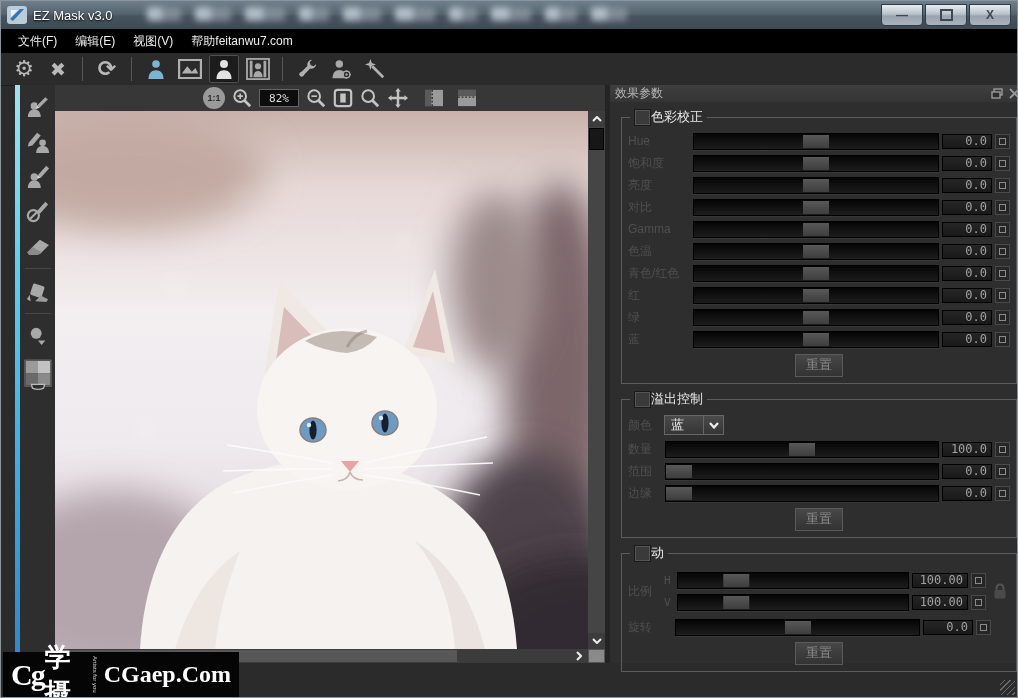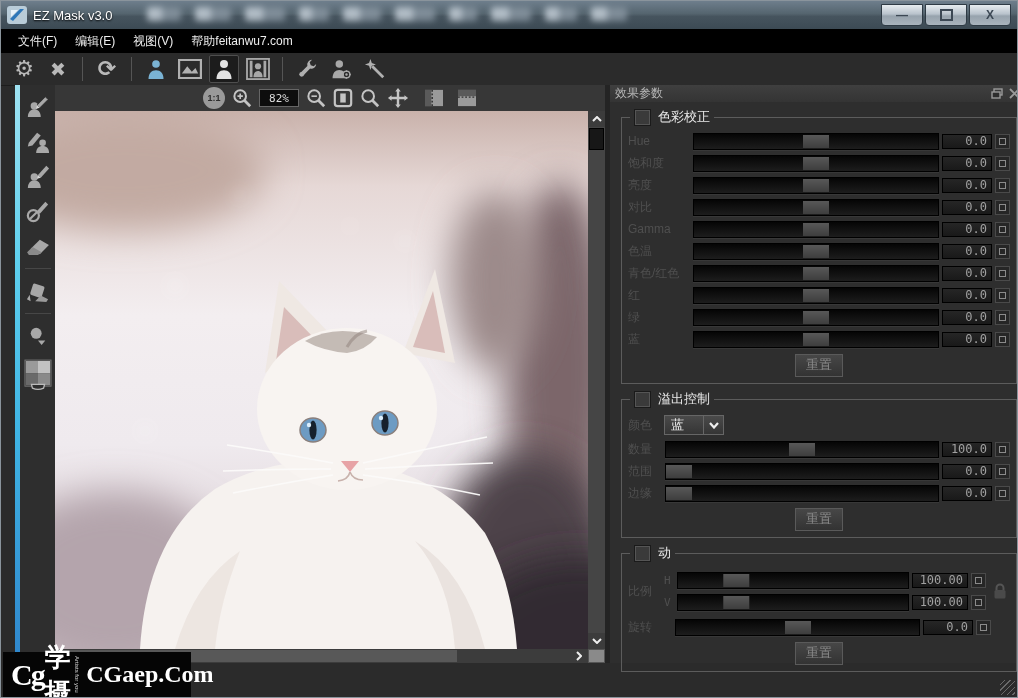--- a/index.html
+++ b/index.html
@@ -57,21 +57,21 @@
   .hs-btn{position:absolute;left:516px;top:0;width:16px;height:14px;background:#3c3c3c;color:#eee;display:flex;align-items:center;justify-content:center;}
   .hs-corner{position:absolute;left:533px;top:0;width:17px;height:14px;background:#8a8a8a;border:1px solid #555;box-sizing:border-box;}
   .splitter{position:absolute;left:590px;top:0;width:5px;height:578px;background:#242424;}
   
   .panel{position:absolute;left:595px;top:0;width:423px;height:578px;background:#2e2e2e;
     border-right:8px solid #15803d;box-sizing:border-box;}
   .panel-header{height:17px;background:linear-gradient(180deg,#3f3f3f,#343434);color:#b5b5b5;
     font-size:12px;display:flex;align-items:center;padding:0 5px;}
   .ph-icons{margin-left:auto;display:flex;gap:6px;align-items:center;color:#9a9a9a;}
   fieldset.group{border:1px solid #5c5c5c;margin:6px 8px 0 11px;padding:4px 6px 6px 6px;position:relative;}
-  fieldset.group legend{display:flex;align-items:center;gap:7px;padding:0 4px;margin-left:2px;}
+  fieldset.group legend{display:flex;align-items:center;padding:0 4px;margin-left:2px;}
   .cbx{width:15px;height:15px;background:#3a3a3a;border:1px solid #1a1a1a;box-shadow:inset 0 0 0 1px #555;}
   .glabel{color:#e8e8e8;font-size:13px;}
   .srow{display:flex;align-items:center;gap:3px;height:22px;}
   .slabel{color:#4f4f4f;font-size:12px;flex:0 0 auto;overflow:hidden;white-space:nowrap;}
   .strack{position:relative;flex:1;height:15px;background:linear-gradient(180deg,#050505,#1d1d1d);
     border:1px solid #000;box-shadow:0 1px 0 rgba(255,255,255,.05);}
   .shandle{position:absolute;top:1px;bottom:1px;width:26px;background:linear-gradient(180deg,#585858,#3e3e3e);}
   .sval{flex:0 0 50px;height:15px;background:linear-gradient(180deg,#262626,#191919);border:1px solid #000;
     color:#a0a0a0;font-size:12px;font-family:"DejaVu Sans Mono",monospace;
     display:flex;align-items:center;justify-content:flex-end;padding-right:4px;box-sizing:border-box;}
@@ -93,21 +93,21 @@
   .sublab{color:#4f4f4f;font-size:11px;flex:0 0 10px;font-family:"DejaVu Sans Mono",monospace;}
   .sval.wide{flex:0 0 56px;}
   .lockcol{flex:0 0 20px;display:flex;align-items:center;justify-content:center;}
   
   .statusbar{position:absolute;left:0;top:662px;right:0;height:36px;background:#1d1d1d;border-top:1px solid #000;
     display:flex;align-items:center;justify-content:flex-end;gap:5px;padding-right:22px;box-sizing:border-box;}
   .badge{border:1px solid #8c8c8c;background:#141414;color:#f2f2f2;font-size:13px;padding:3px 8px 4px;white-space:nowrap;}
   .grip{position:absolute;right:2px;bottom:2px;width:15px;height:15px;
     background:repeating-linear-gradient(135deg,transparent 0 3px,#6a6a6a 3px 4px);}
   
-  .watermark{position:absolute;left:2px;top:651px;width:188px;height:45px;background:#050505;
+  .watermark{position:absolute;left:2px;top:651px;width:236px;height:45px;background:#050505;
     display:flex;align-items:center;padding:0 8px;box-sizing:border-box;color:#fff;}
   .wm-cg{font-size:30px;font-weight:bold;letter-spacing:-2px;font-family:"Liberation Serif","DejaVu Serif",serif;}
   .wm-cn{font-size:26px;font-weight:bold;margin-left:1px;}
   .wm-tag{writing-mode:vertical-rl;font-size:6px;line-height:1.1;margin:0 6px 0 3px;color:#ddd;}
   .wm-site{font-family:"Liberation Serif","DejaVu Serif",serif;font-weight:bold;font-size:24px;}
   svg{display:block;}
 </style>
 </head>
 <body>
 

